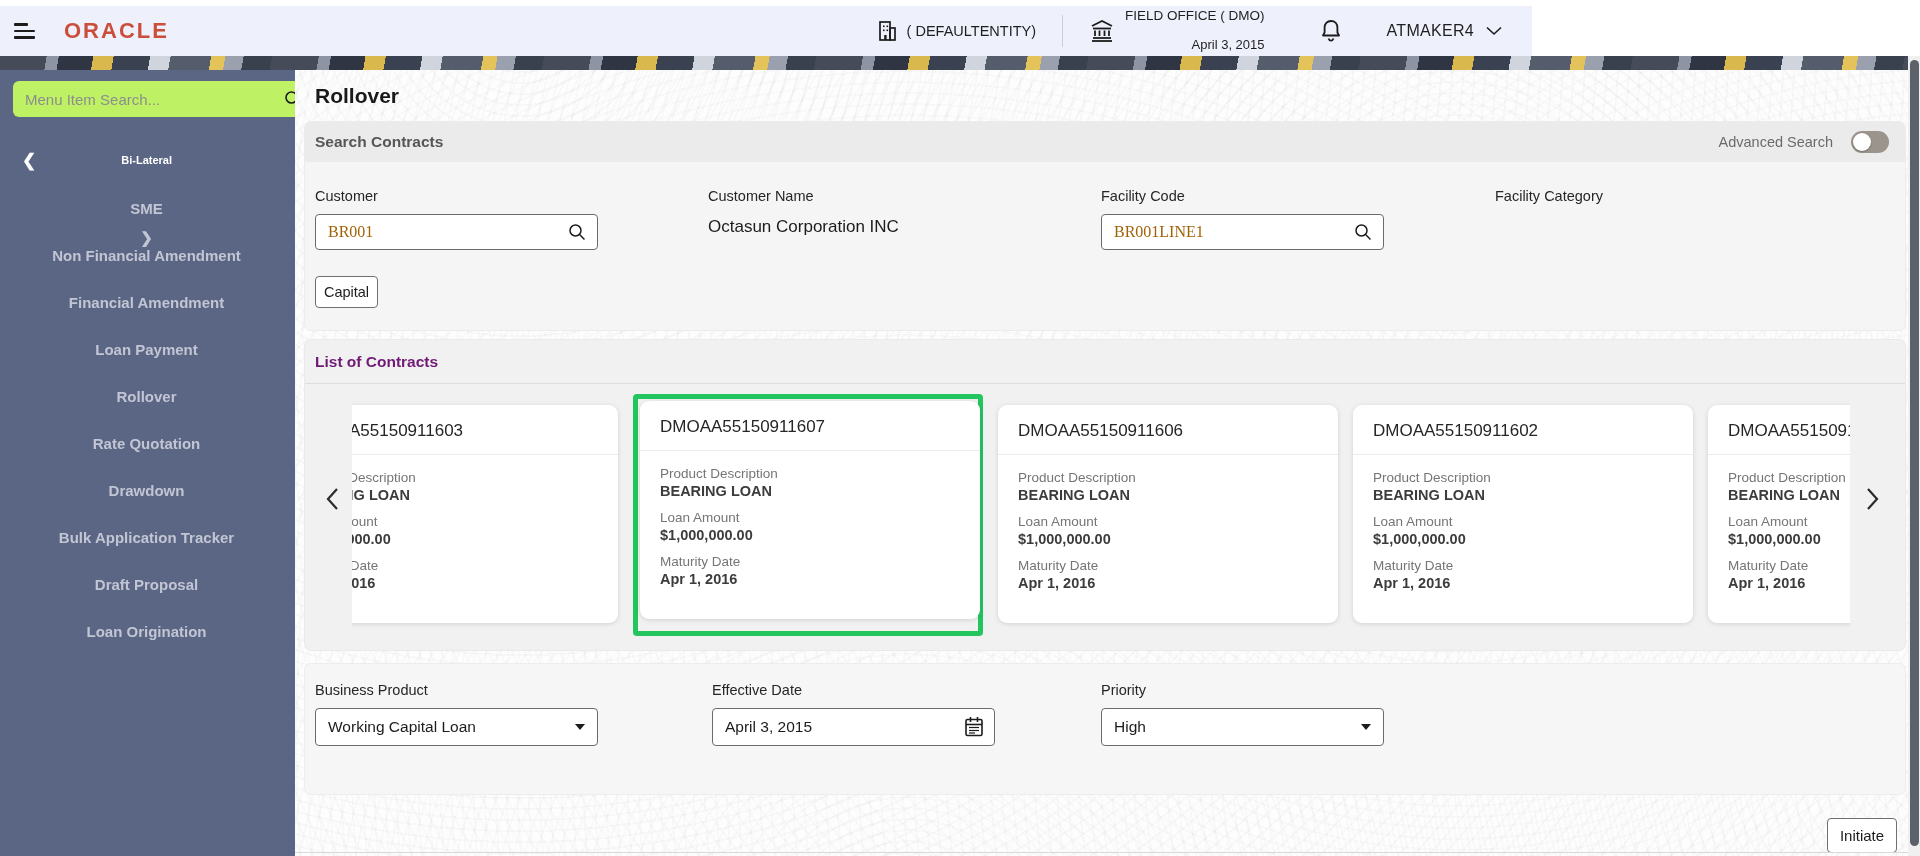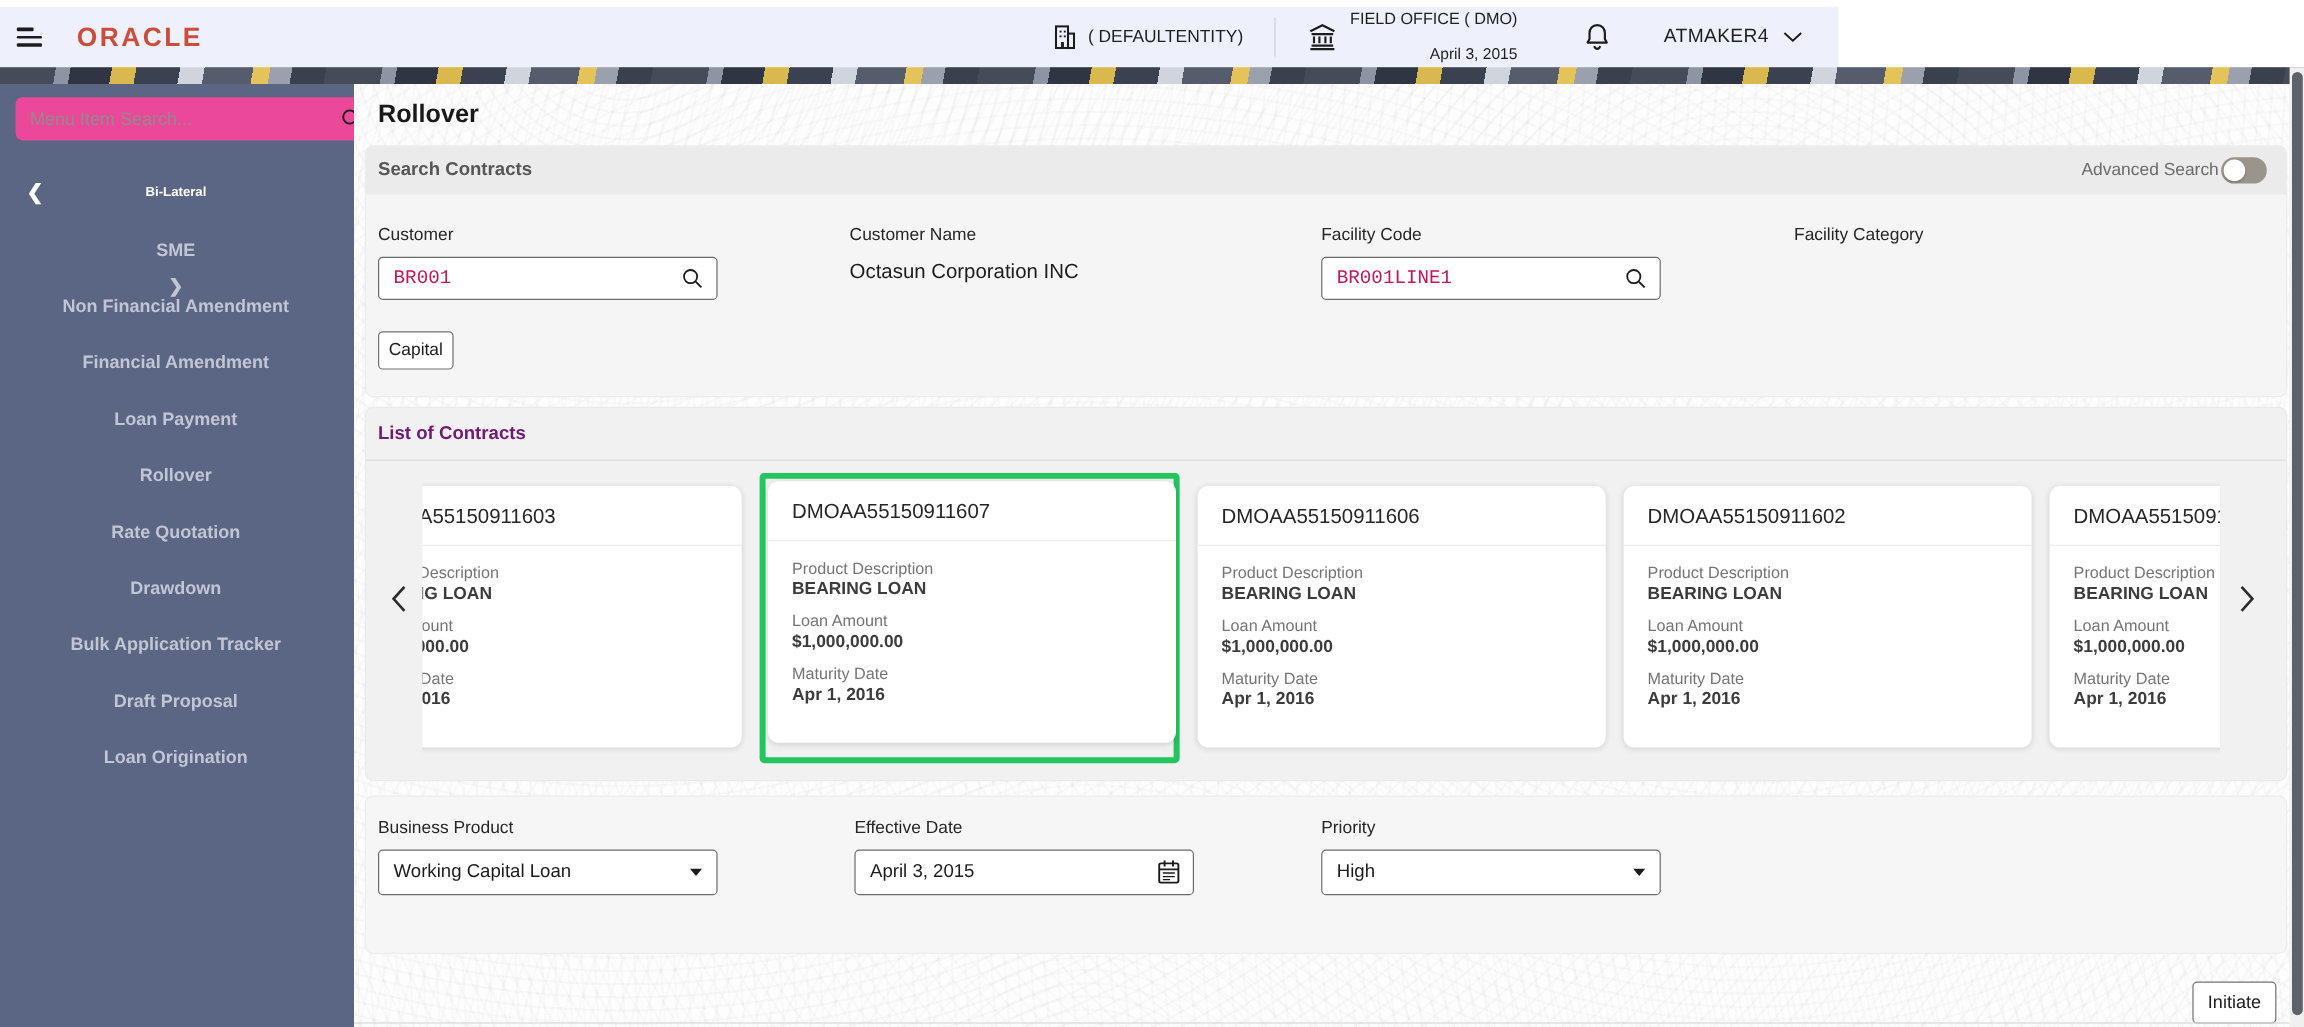--- a/index.html
+++ b/index.html
@@ -28,21 +28,21 @@
 
   
   .banner-strip { position:absolute; left:0; top:56px; width:1920px; height:14px;
     background:repeating-linear-gradient(100deg,
       #454b58 0 46px, #8d94a3 46px 58px, #2f3542 58px 92px, #d9b84d 92px 112px,
       #3a4150 112px 148px, #cfd4dd 148px 168px, #555c6b 168px 208px, #e3c35a 208px 222px,
       #9aa0ad 222px 240px, #39404e 240px 268px); }
 
   
   .sidebar { position:absolute; left:0; top:70px; width:295px; height:786px; background:#5b6584; }
-  .menu-search { position:absolute; left:13px; top:11px; width:300px; height:36px; background:#ec4899; border-radius:6px;
+  .menu-search { position:absolute; left:13px; top:11px; width:300px; height:36px; background:#bef264; border-radius:6px;
     display:flex; align-items:center; padding:0 10px 0 12px; }
   .menu-search input { flex:1; border:none; outline:none; font-size:15px; color:#333; font-family:inherit; background:transparent; }
   .menu-search input::placeholder { color:#8d8d8d; }
   .side-section { position:absolute; left:0; top:68px; width:295px; height:44px; display:flex; align-items:center; }
   .back-chevron { margin-left:22px; color:#ffffff; font-size:17px; font-weight:700; cursor:pointer; }
   .side-section-title { flex:1; text-align:center; margin-right:38px; color:#ffffff; font-size:11px; font-weight:700; }
   .side-items { position:absolute; left:0; top:130px; width:295px; }
   .side-item { height:47px; display:flex; align-items:center; padding:0 26px 0 24px; color:#c2c6d4; font-size:15px; font-weight:600; cursor:pointer;flex-direction:column; }
   .side-item .grow { flex:1; }
   .side-item .sub-chevron { color:#c2c6d4; font-size:15px; font-weight:700; }
@@ -56,28 +56,28 @@
       repeating-radial-gradient(circle at 38% 112%, rgba(0,0,0,0) 0 9px, rgba(40,40,40,0.02) 9px 11px),
       repeating-radial-gradient(circle at 103% 85%, rgba(0,0,0,0) 0 9px, rgba(40,40,40,0.02) 9px 11px); }
   .page-title { position:absolute; left:20px; top:14px; font-size:21px; font-weight:700; color:#191919; }
   .bottom-line { position:absolute; left:0; bottom:3px; width:100%; height:1px; background:#d9d9d9; }
 
   
   .panel { position:absolute; left:10px; width:1600px; border-radius:6px; }
   .panel-search { top:52px; height:208px; background:#f5f5f5; box-shadow:0 0 0 1px #ececec; }
   .panel-search-header { height:40px; background:#ebebeb; border-radius:6px 6px 0 0; display:flex; align-items:center; padding:0 16px 0 10px; }
   .panel-search-title { font-size:15.5px; font-weight:600; color:#565656; }
-  .adv-search { margin-left:auto; display:flex; align-items:center; gap:2px; }
+  .adv-search { margin-left:auto; display:flex; align-items:center; gap:18px; }
   .adv-search-label { font-size:14.5px; color:#6b6b6b; }
   .toggle { width:38px; height:22px; border-radius:11px; background:#9b948c; position:relative; cursor:pointer; }
   .toggle .knob { position:absolute; left:2px; top:2px; width:18px; height:18px; border-radius:50%; background:#ffffff; box-shadow:0 1px 2px rgba(0,0,0,0.25); }
 
   .field-label { font-size:14.5px; color:#262626; }
   .text-input { height:36px; background:#fff; border:1px solid #6b6b6b; border-radius:4px; display:flex; align-items:center; padding:0 10px 0 12px; }
-  .text-input input { flex:1; border:none; outline:none; font-size:16px; color:#be185d; font-family:Liberation Mono, monospace; background:transparent; min-width:0; }
+  .text-input input { flex:1; border:none; outline:none; font-size:16px; color:#a16207; font-family:Liberation Serif, serif; background:transparent; min-width:0; }
   .fcol { position:absolute; top:66px; width:283px; }
   .fcol .field-label { display:block; margin-bottom:10px; }
   .col1 { left:10px; } .col2 { left:403px; } .col3 { left:796px; } .col4 { left:1190px; }
   .readonly-value { font-size:17px; color:#1c1c1c; margin-top:13px; }
   .btn { background:#fff; border:1px solid #707070; border-radius:4px; color:#1c1c1c; font-size:14.5px; font-family:inherit; cursor:pointer; }
   .search-btn { position:absolute; left:10px; top:154px; width:63px; height:32px; }
 
   .panel-contracts { top:270px; height:310px; background:#f1f1f1; box-shadow:0 0 0 1px #eaeaea; }
   .panel-contracts-title { padding:13px 0 0 10px; font-size:15.5px; font-weight:700; color:#701a75; }
   .contracts-divider { margin-top:12px; height:1px; background:#dddddd; }

